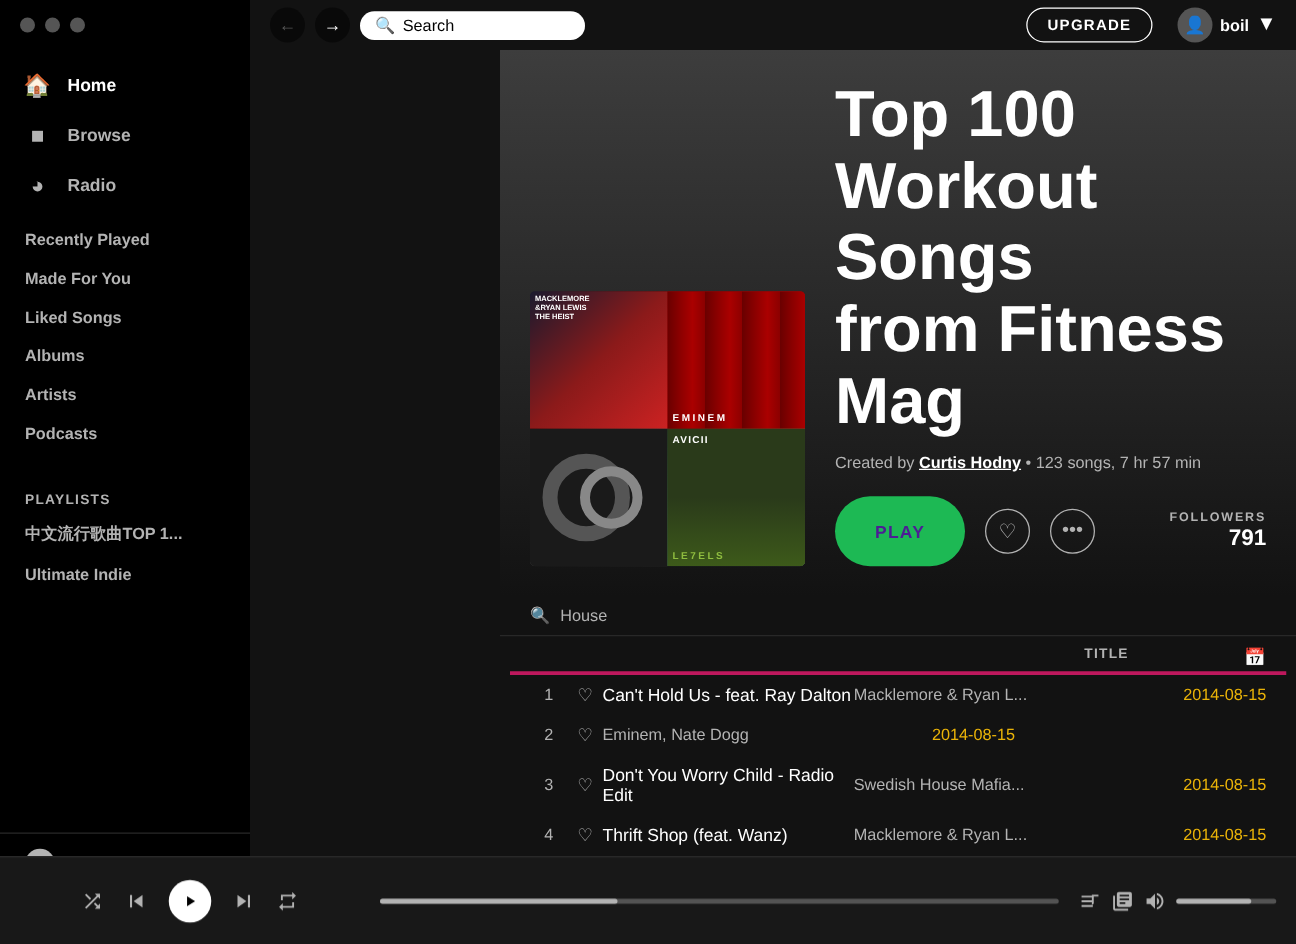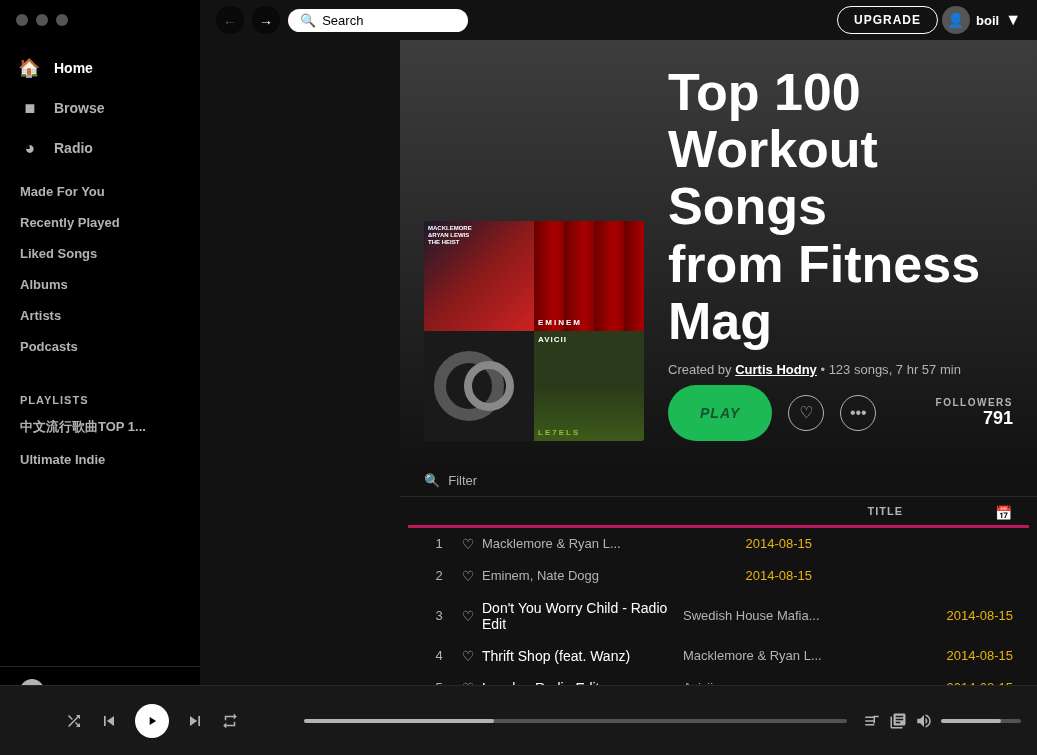--- a/index.html
+++ b/index.html
@@ -165,21 +165,21 @@
       outline: none;
       background: transparent;
       font-size: 13px;
       color: #000;
       width: 140px;
     }
     .search-icon-sm { color: #555; font-size: 13px; }
 
     .topbar-right {
       display: flex;
-      gap: 4px;
+      gap: 20px;
     }
 
     .upgrade-btn {
       border: 1px solid #fff;
       background: transparent;
       color: #fff;
       font-size: 12px;
       font-weight: 700;
       padding: 6px 16px;
       border-radius: 20px;
@@ -264,43 +264,42 @@
     .playlist-title {
       font-size: 52px;
       font-weight: 900;
       line-height: 1.1;
       margin-bottom: 12px;
     }
 
     .playlist-meta {
       font-size: 13px;
       color: #b3b3b3;
-      margin-bottom: 8px;
+      margin-bottom: 20px;
     }
 
     .playlist-meta a { color: #fff; font-weight: 600; }
 
     .playlist-actions {
       display: flex;
       align-items: center;
       gap: 16px;
     }
 
     .play-btn {
       background: #1db954;
-      color: #14532d;
+      color: #4c1d95;
       border: none;
       border-radius: 30px;
       padding: 20px 32px;
       font-size: 14px;
       font-weight: 700;
       cursor: pointer;
       letter-spacing: 1px;
       text-transform: uppercase;
-      font-style: italic;
     }
 
     .heart-btn, .more-btn {
       width: 36px; height: 36px;
       border-radius: 50%;
       border: 1.5px solid #b3b3b3;
       background: transparent;
       color: #b3b3b3;
       cursor: pointer;
       display: flex; align-items: center; justify-content: center;
@@ -540,22 +539,22 @@
       <div class="nav-item">
         <span class="nav-icon">■</span>
         <span>Browse</span>
       </div>
       <div class="nav-item">
         <span class="nav-icon">◕</span>
         <span>Radio</span>
       </div>
     </div>
 
+    <a class="sidebar-sub-item">Recently Played</a>
     <a class="sidebar-sub-item">Made For You</a>
-    <a class="sidebar-sub-item">Recently Played</a>
     <a class="sidebar-sub-item">Liked Songs</a>
     <a class="sidebar-sub-item">Albums</a>
     <a class="sidebar-sub-item">Artists</a>
     <a class="sidebar-sub-item">Podcasts</a>
 
     <div class="playlists-section">
       <div class="sidebar-section-title">PLAYLISTS</div>
       <a class="sidebar-sub-item">中文流行歌曲TOP 1...</a>
       <a class="sidebar-sub-item">Ultimate Indie</a>
     </div>
@@ -622,37 +621,38 @@
             <div class="followers-label">FOLLOWERS</div>
             <div class="followers-count">791</div>
           </div>
         </div>
       </div>
     </div>
 
     <div class="track-list-header">
       <div class="filter-area">
         <span>🔍</span>
-        <span>Filter</span>
+        <span>House</span>
       </div>
     </div>
 
     <div class="table-header-row">
       <div style="width:60px;"></div>
       <div class="col-header" style="flex:1;">TITLE</div>
       <div style="width:110px;display:flex;justify-content:flex-end;">
         <span style="color:#b3b3b3;font-size:14px;">📅</span>
       </div>
     </div>
 
     <div class="tracks-table">
 
       <div class="track-row">
         <div class="track-num">1</div>
         <div class="track-heart">♡</div>
+        <div class="track-title-col">Can't Hold Us - feat. Ray Dalton</div>
         <div class="track-artist">Macklemore &amp; Ryan L...</div>
         <div class="track-date">2014-08-15</div>
       </div>
 
       <div class="track-row">
         <div class="track-num">2</div>
         <div class="track-heart">♡</div>
         <div class="track-artist">Eminem, Nate Dogg</div>
         <div class="track-date">2014-08-15</div>
       </div>

